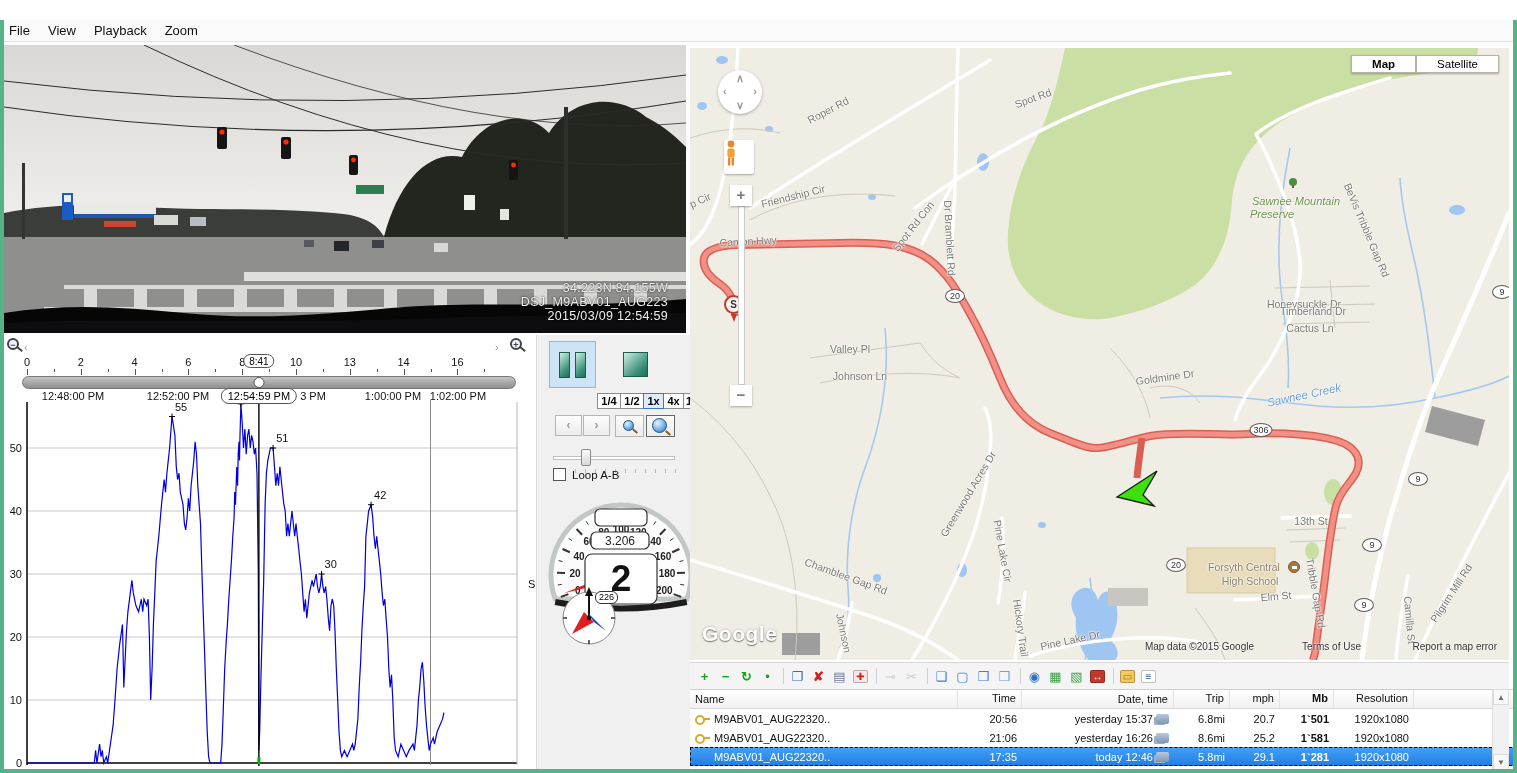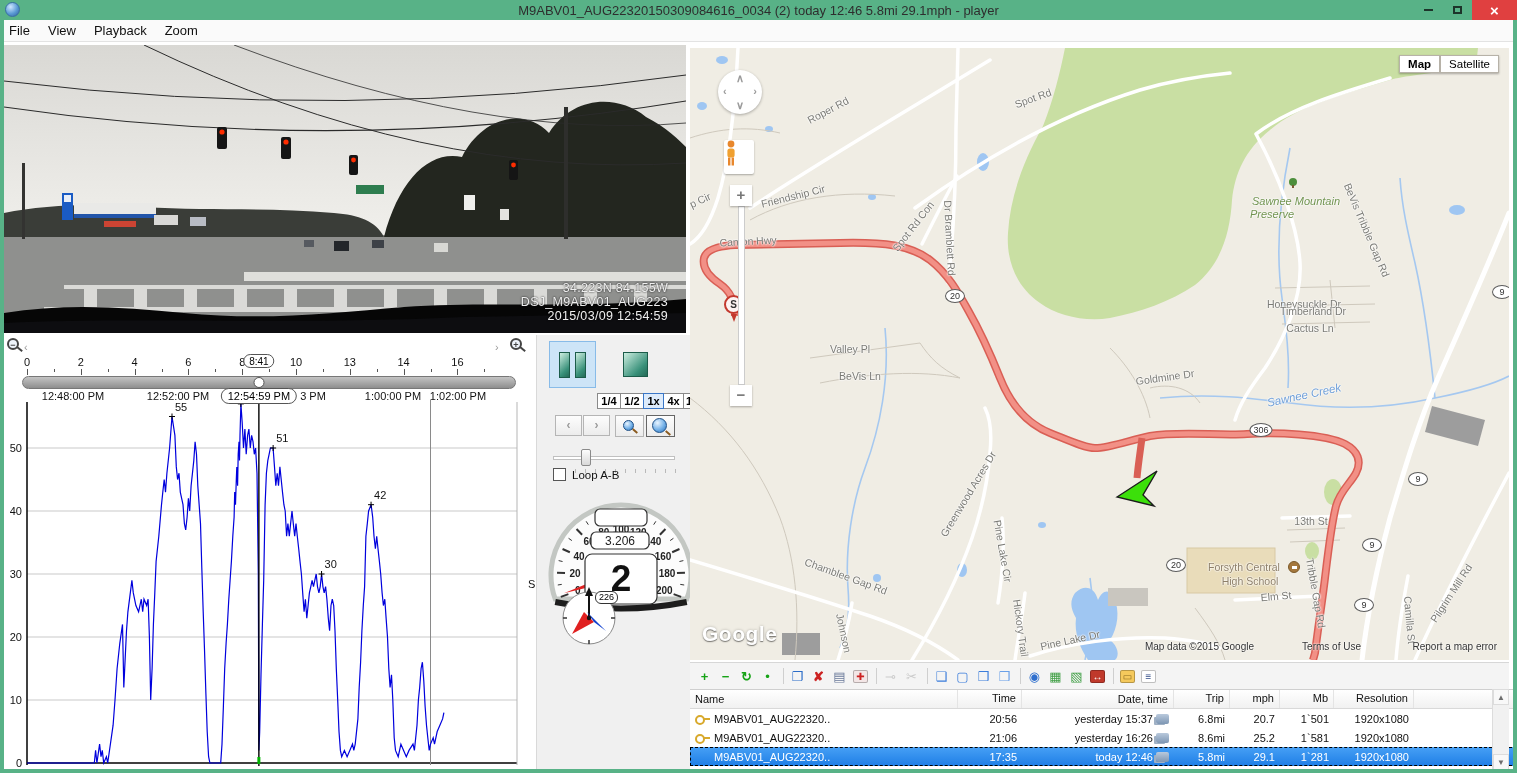--- a/index.html
+++ b/index.html
@@ -68,21 +68,21 @@
 
   
   #map { left:690px; top:48px; width:819px; height:612px; background:#f0ede4; overflow:hidden; }
   #map svg { position:absolute; left:0; top:0; }
   .maplabel { position:absolute; font-size:10.5px; color:#7b7b76; white-space:nowrap; transform:translate(-50%,-50%); text-shadow:0 0 2px #fff,0 0 2px #fff,0 0 2px #fff; z-index:3; }
   .maplabel.water { color:#6f9fd8; font-style:italic; font-size:11.5px; }
   .maplabel.area { color:#71934f; font-style:italic; font-size:11px; }
   .maplabel.poi { color:#8e7f68; font-size:10.5px; }
   .shield { position:absolute; transform:translate(-50%,-50%); min-width:20px; height:14px; border:1.5px solid #5b5b5b; border-radius:50%; background:#fff; font-size:9px; color:#333; text-align:center; line-height:12px; padding:0 3px; z-index:3; }
   #map-type-btns { position:absolute; right:10px; top:7px; display:flex; z-index:10; box-shadow:0 1px 2px rgba(0,0,0,.3); }
-  .mapbtn { background:#fff; border:1px solid #b7b2a8; font-size:11.5px; padding:2px 8px; color:#000; }
+  .mapbtn { background:#fff; border:1px solid #b7b2a8; font-size:11.5px; padding:2px 20px; color:#000; }
   .mapbtn.sel { font-weight:bold; }
   #pan-ctl { position:absolute; left:28px; top:22px; width:44px; height:44px; border-radius:50%; background:#fff; box-shadow:0 1px 3px rgba(0,0,0,.3); z-index:10; }
   #pan-ctl span { position:absolute; color:#9b9b9b; font-size:11px; font-weight:bold; }
   #pegman { position:absolute; left:34px; top:92px; width:30px; height:34px; background:#fff; border-radius:2px; box-shadow:0 1px 2px rgba(0,0,0,.3); z-index:10; display:flex; align-items:center; justify-content:center; }
   #zoom-plus,#zoom-minus { position:absolute; left:40px; width:22px; height:21px; background:#fff; box-shadow:0 1px 2px rgba(0,0,0,.3); color:#777; font-size:15px; font-weight:bold; text-align:center; line-height:20px; z-index:10; }
   #zoom-plus { top:137px; }
   #zoom-minus { top:337px; }
   #zoom-track { position:absolute; left:48px; top:158px; width:7px; height:179px; background:#fff; border:1px solid #ccc; z-index:9; }
   #start-marker { position:absolute; left:34px; top:247px; width:19px; height:19px; border-radius:50%; background:#fdf3f2; border:2.5px solid #c3392e; color:#333; font-weight:bold; font-size:10px; text-align:center; line-height:15px; z-index:8; }
   #start-marker::after { content:""; position:absolute; left:5px; top:17px; border-left:3px solid transparent; border-right:3px solid transparent; border-top:8px solid #c3392e; }
@@ -105,47 +105,34 @@
   .thead { display:flex; height:19px; background:linear-gradient(#ffffff,#f1f1f1); border-bottom:1px solid #d9d9d9; font-size:11px; color:#111; }
   .thead div { border-right:1px solid #e4e4e4; padding:2px 5px; }
   .trow { display:flex; height:19px; font-size:11px; color:#111; align-items:center; background:#fff; }
   .trow div { padding:0 5px; overflow:hidden; white-space:nowrap; }
   .trow.sel { background:linear-gradient(#47a0f5,#1e7ee6); color:#fff; outline:1px dashed #000; outline-offset:-1px; }
   .c-name { width:268px; display:flex; align-items:center; gap:4px; }
   .c-time { width:64px; text-align:right; }
   .c-dt   { width:152px; text-align:right; display:flex; justify-content:flex-end; align-items:center; gap:3px; }
   .c-trip { width:56px; text-align:right; }
   .c-mph  { width:50px; text-align:right; }
-  .c-mb   { width:54px; text-align:right; }
+  .c-mb   { width:54px; text-align:right;font-weight:bold; }
   .c-res  { width:80px; text-align:right; }
   .key-ic { position:relative; width:15px; height:9px; display:inline-block; flex:none; }
   .key-ic::before { content:""; position:absolute; left:0; top:1px; width:6px; height:6px; border:2px solid #d8a92c; border-radius:50%; }
   .key-ic::after { content:""; position:absolute; left:9px; top:4px; width:6px; height:2px; background:#d8a92c; box-shadow:3px 2px 0 -1px #d8a92c; }
   .cam-ic { width:13px; height:10px; flex:none; border-radius:2px; background:linear-gradient(#b9c9dc,#7e97b4); box-shadow:-3px 2px 0 -1px #9fb0c4; }
   #tscroll { left:1492px; top:689px; width:17px; height:81px; background:#f1f1f1; border-left:1px solid #dcdcdc; }
   .sbtn { position:absolute; left:0; width:16px; height:16px; background:#f8f8f8; border:1px solid #dcdcdc; color:#6d6d6d; font-size:8px; text-align:center; line-height:15px; }
 </style>
 </head>
 <body>
 
 <div id="app">
 
-  <div id="titlebar" class="abs">
-    <div id="app-icon" class="abs"></div>
-    <div id="title-text">M9ABV01_AUG22320150309084616_0034 (2)    today 12:46    5.8mi    29.1mph  -  player</div>
-    <div id="win-btns">
-      <div class="winbtn" id="btn-min">
-          <span></span>
-        </div>
-      <div class="winbtn" id="btn-max">
-          <span></span>
-        </div>
-      <div class="winbtn" id="btn-close">×</div>
-    </div>
-  </div>
 
   <div id="menubar" class="abs">
       <div class="menu-item">File</div>
       <div class="menu-item">View</div>
       <div class="menu-item">Playback</div>
       <div class="menu-item">Zoom</div>
     </div>
 
   <div class="abs winborder" style="left:0;top:20px;width:4px;height:753px"></div>
   <div class="abs winborder" style="left:1513px;top:20px;width:4px;height:753px"></div>
@@ -495,21 +482,21 @@
         <span class="maplabel road" style="left: 10px; top: 152px; transform: translate(-50%, -50%) rotate(-25deg);">p Cir</span>
         <span class="maplabel road" style="left: 677px; top: 182px; transform: translate(-50%, -50%) rotate(67deg);">BeVis Tribble Gap Rd</span>
         <span class="maplabel area" style="left: 606px; top: 153px;">Sawnee Mountain</span>
         <span class="maplabel area" style="left: 582px; top: 166px;">Preserve</span>
         <span class="maplabel road" style="left: 614px; top: 256px; text-align: right;">Honeysuckle Dr</span>
         <span class="maplabel road" style="left: 623px; top: 263px;">Timberland Dr</span>
         <span class="maplabel road" style="left: 620px; top: 280px;">Cactus Ln</span>
         <span class="maplabel water" style="left: 614px; top: 347px; transform: translate(-50%, -50%) rotate(-12deg);">Sawnee Creek</span>
         <span class="maplabel road" style="left: 475px; top: 329px; transform: translate(-50%, -50%) rotate(-8deg);">Goldmine Dr</span>
         <span class="maplabel road" style="left: 160px; top: 301px;">Valley Pl</span>
-        <span class="maplabel road" style="left: 170px; top: 328px;">BeVis Ln</span>
+        <span class="maplabel road" style="left: 170px; top: 328px;">Johnson Ln</span>
         <span class="maplabel road" style="left: 278px; top: 446px; transform: translate(-50%, -50%) rotate(-59deg);">Greenwood Acres Dr</span>
         <span class="maplabel road" style="left: 313px; top: 503px; transform: translate(-50%, -50%) rotate(80deg);">Pine Lake Cir</span>
         <span class="maplabel road" style="left: 156px; top: 528px; transform: translate(-50%, -50%) rotate(20deg);">Chamblee Gap Rd</span>
         <span class="maplabel road" style="left: 154px; top: 585px; transform: translate(-50%, -50%) rotate(78deg);">Johnson</span>
         <span class="maplabel road" style="left: 331px; top: 580px; transform: translate(-50%, -50%) rotate(82deg);">Hickory Trail</span>
         <span class="maplabel road" style="left: 380px; top: 592px; transform: translate(-50%, -50%) rotate(-12deg);">Pine Lake Dr</span>
         <span class="maplabel road" style="left: 621px; top: 473px;">13th St</span>
         <span class="maplabel poi" style="left: 554px; top: 519px;">Forsyth Central</span>
         <span class="maplabel poi" style="left: 560px; top: 533px;">High School</span>
         <span class="maplabel road" style="left: 586px; top: 548px; transform: translate(-50%, -50%) rotate(-5deg);">Elm St</span>

